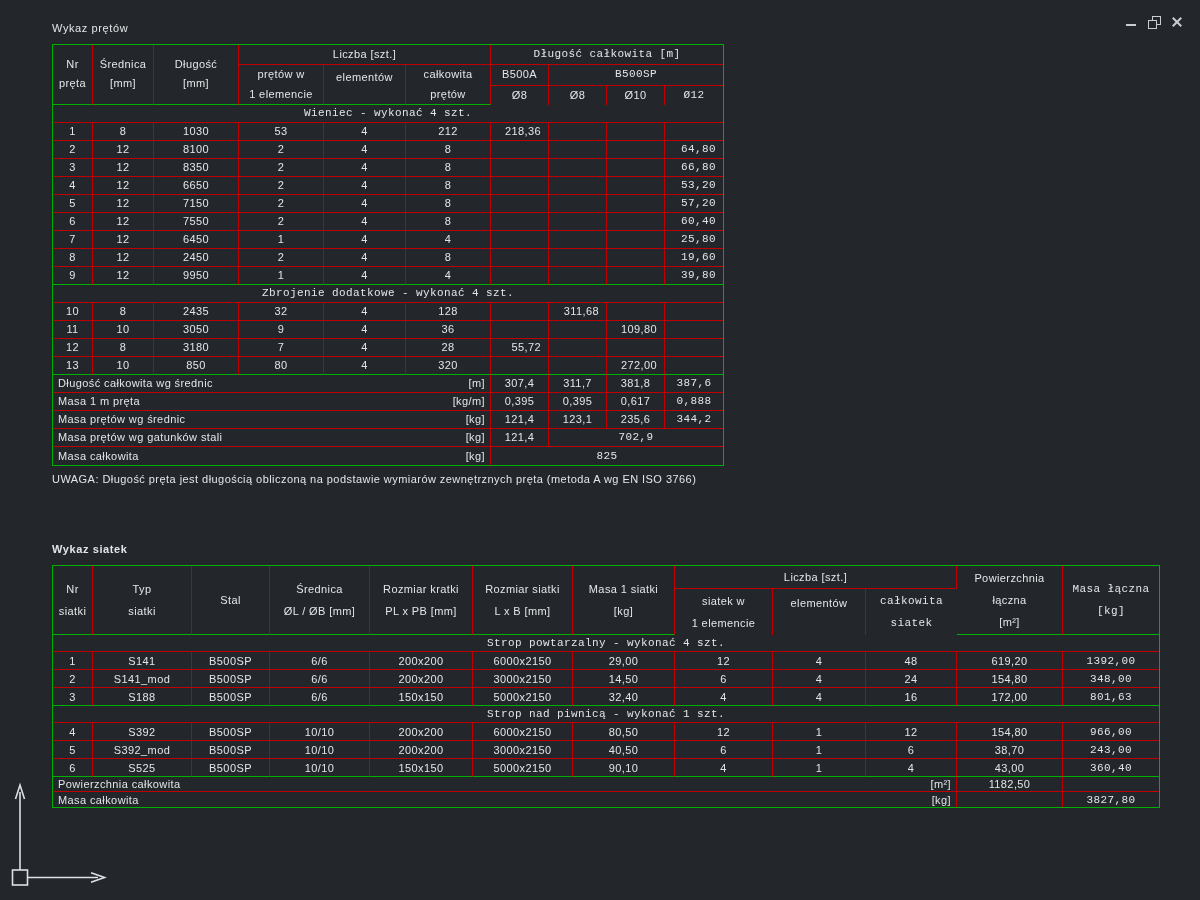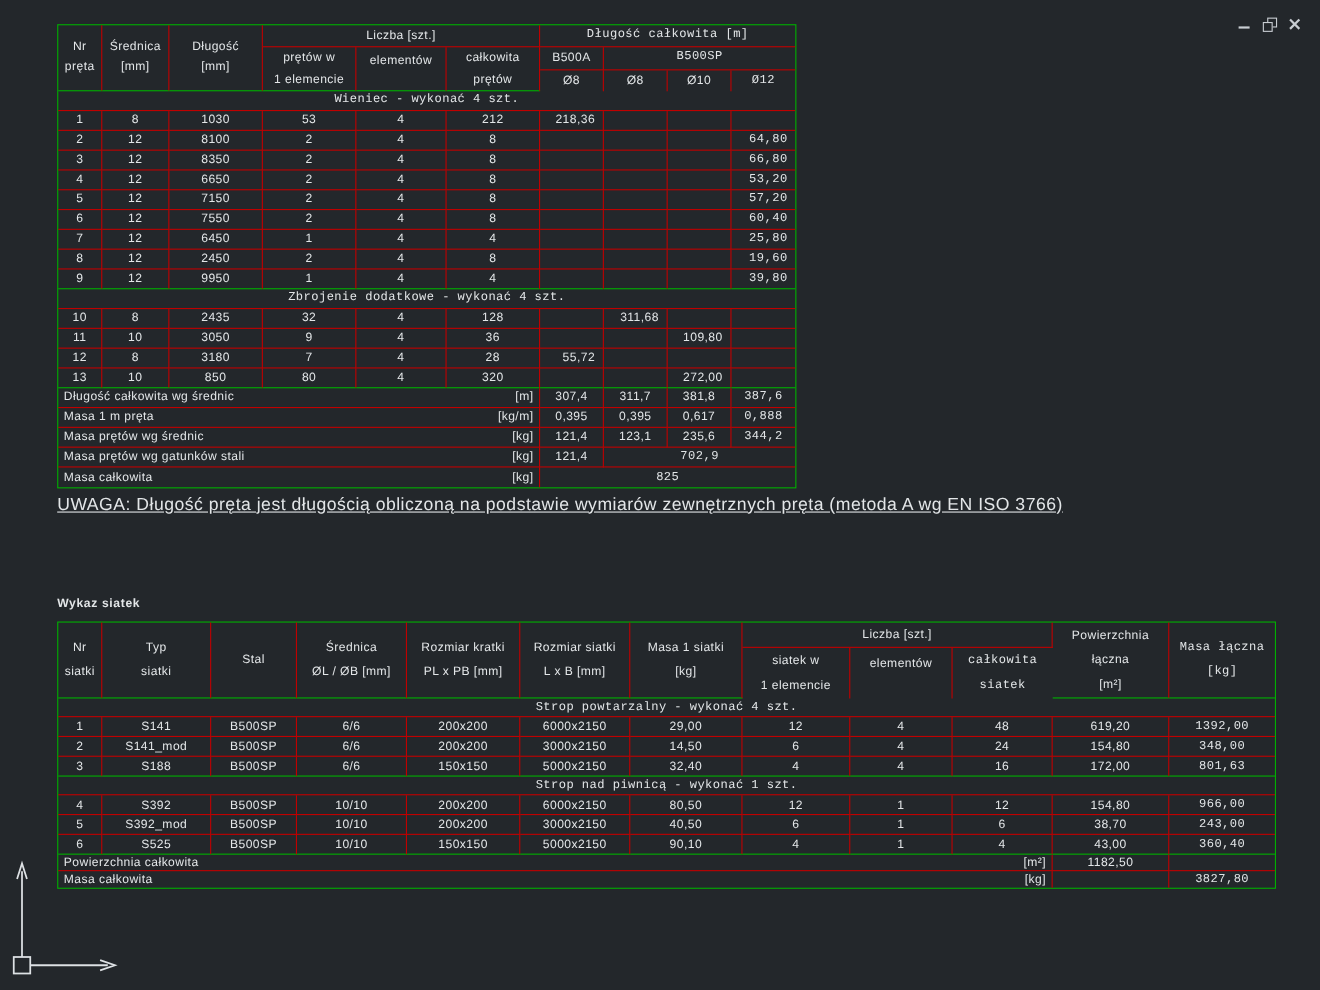--- a/index.html
+++ b/index.html
@@ -42,21 +42,21 @@
   .t2 tbody tr.section-row{height:17px;}
   .t2 tbody tr.data-row{height:18px;}
   .t2 tbody tr.summary-row{height:15px;}
 
   
   .block{position:absolute;}
   .b1{left:52px;top:22px;}
   .b2{left:52px;top:543px;}
   .tbl-title{font-size:11px;letter-spacing:.6px;margin-bottom:8px;height:14px;}
   .b2 .tbl-title{font-weight:bold;}
-  .note{margin-top:7px;font-size:16px;letter-spacing:.45px;white-space:nowrap;text-decoration:underline;}
+  .note{margin-top:7px;font-size:11px;letter-spacing:.45px;white-space:nowrap;}
 
   
   .win{position:absolute;top:15px;right:15px;display:flex;gap:8px;align-items:center;}
   .win button{background:none;border:none;padding:0;margin:0;width:15px;height:15px;
               position:relative;cursor:default;}
   .ic-min{position:absolute;left:2px;top:9px;width:10px;height:2px;background:var(--icon);}
   .ic-restore{position:absolute;inset:0;}
   .ic-restore .back{position:absolute;left:5px;top:1px;width:7px;height:7px;
                     border:1px solid var(--icon);}
   .ic-restore .front{position:absolute;left:1px;top:5px;width:7px;height:7px;
@@ -86,20 +86,21 @@
     </button>
     <button title="">
       <span class="ic-close">
         <i class="a"></i>
           <i class="b"></i>
       </span>
     </button>
   </div>
 
   <section class="block b1">
+    <div class="tbl-title">Wykaz prętów</div>
     <table class="t1" id="bars-table">
         <colgroup>
           <col style="width: 40px;">
           <col style="width: 61px;">
           <col style="width: 85px;">
           <col style="width: 85px;">
           <col style="width: 82px;">
           <col style="width: 85px;">
           <col style="width: 58px;">
           <col style="width: 58px;">

